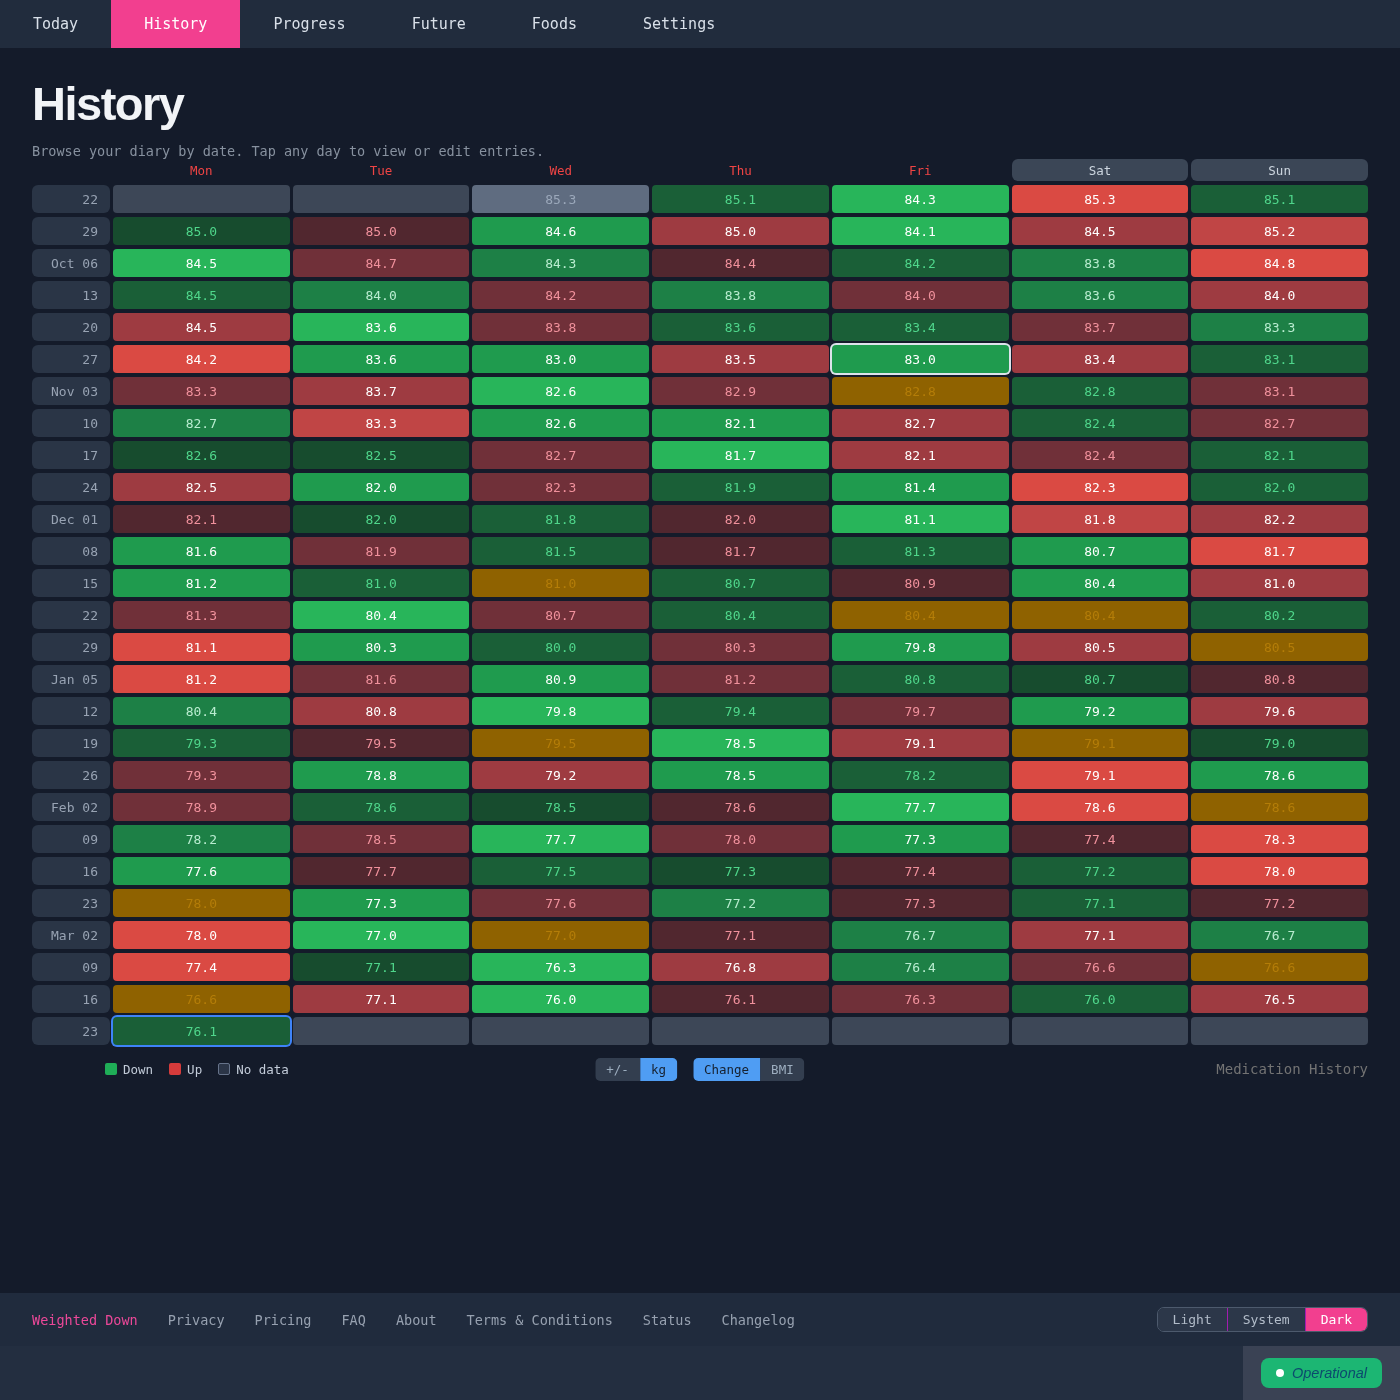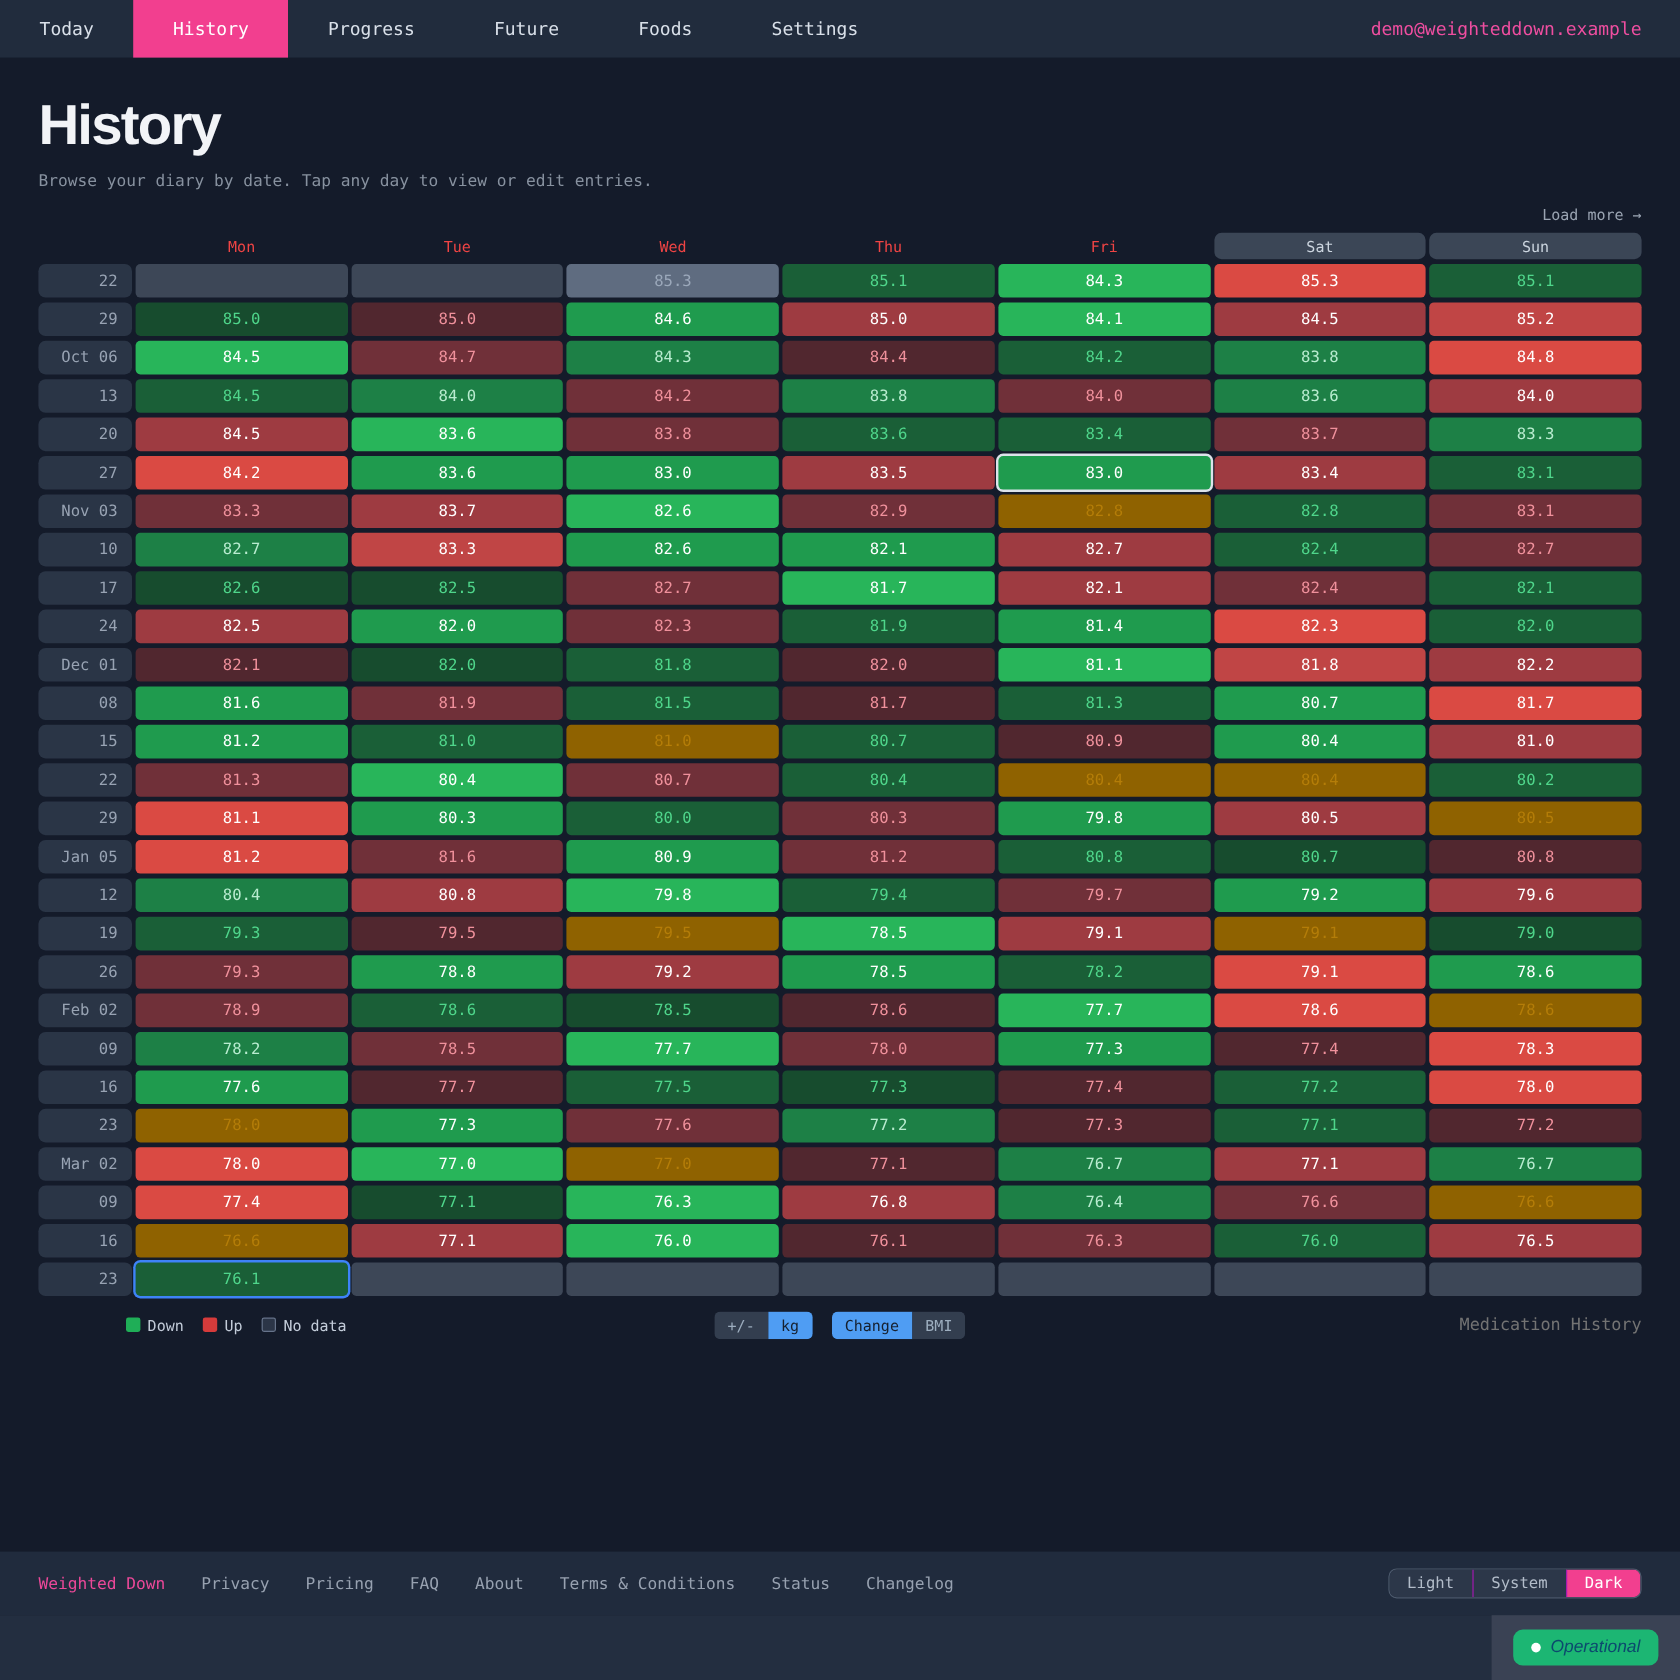--- a/index.html
+++ b/index.html
@@ -73,30 +73,26 @@
 
 <div class="nav">
   <div id="nav-items" style="display:flex; align-items:stretch;">
       <div class="nav-item">Today</div>
       <div class="nav-item active">History</div>
       <div class="nav-item">Progress</div>
       <div class="nav-item">Future</div>
       <div class="nav-item">Foods</div>
       <div class="nav-item">Settings</div>
     </div>
-  <div class="nav-email">demo@weighteddown.example</div>
 </div>
 
 <div class="main">
   <div class="page-title">History</div>
   <div class="subtitle">Browse your diary by date. Tap any day to view or edit entries.</div>
 
-  <div class="load-more-row">
-    <span class="load-more">Load more →</span>
-  </div>
 
   <div class="cal" id="cal-grid">
       <div></div>
       <div class="dh">Mon</div>
       <div class="dh">Tue</div>
       <div class="dh">Wed</div>
       <div class="dh">Thu</div>
       <div class="dh">Fri</div>
       <div class="dh weekend">Sat</div>
       <div class="dh weekend">Sun</div>

